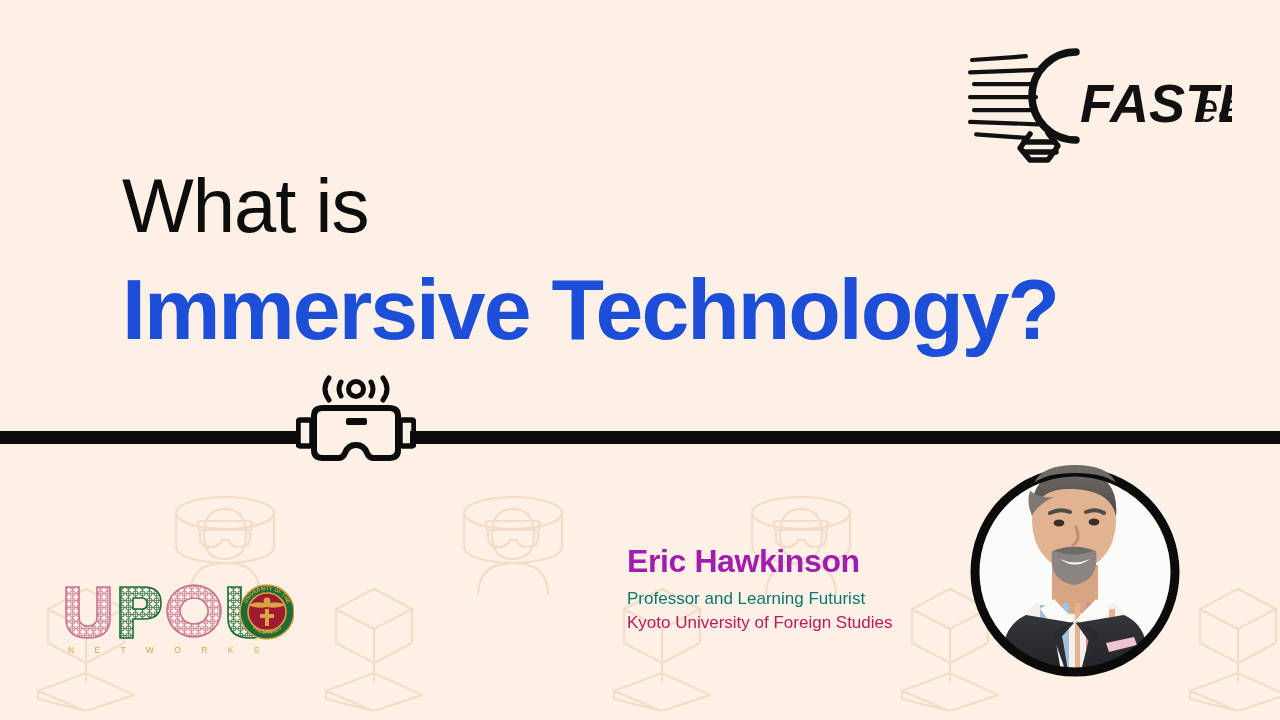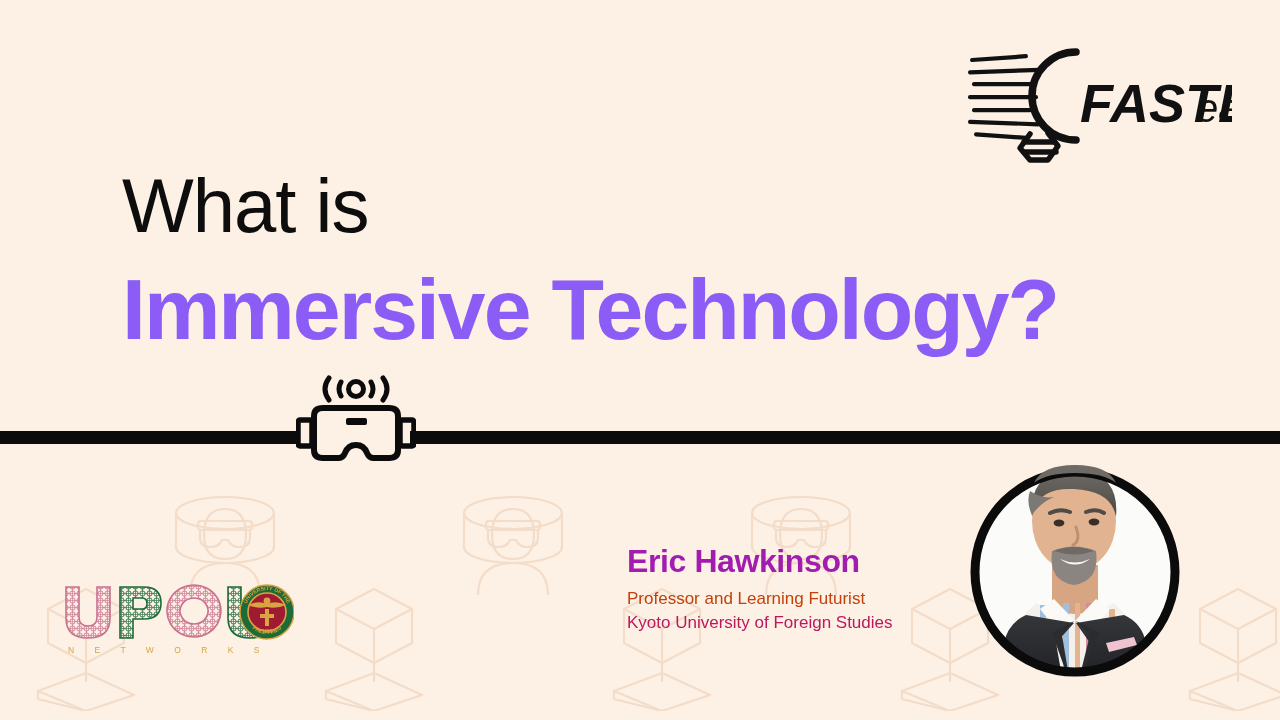--- a/index.html
+++ b/index.html
@@ -20,38 +20,38 @@
   #logo { position:absolute; left:968px; top:38px; width:264px; height:128px; }
   #logo svg { display:block; }
 
   
   #title-block { position:absolute; left:122px; top:155px; width:1000px;margin-top:13px; }
   .title-line1 {
     font-size:76px; font-weight:300; color:#0D0D0D;
     letter-spacing:-1px; line-height:1.0; white-space:nowrap;
   }
   .title-line2 {
-    font-size:86px; font-weight:bold; color:#8b5cf6;
+    font-size:86px; font-weight:bold; color:#1d4ed8;
     letter-spacing:-2.0px; line-height:1.0; margin-top:22px; white-space:nowrap;
   }
 
   
   #divider-left  { position:absolute; left:0px;   top:431px; width:299px;  height:13px; background:#0B0B0B; }
   #divider-right { position:absolute; left:410px; top:431px; width:870px;  height:13px; background:#0B0B0B; }
   #vr-icon { position:absolute; left:296px; top:374px; width:120px; height:97px; }
   #vr-icon svg { display:block; }
 
   
   #upou { position:absolute; left:62px; top:583px; width:232px; height:76px; }
   #upou svg { display:block; }
 
   
   #speaker { position:absolute; left:627px; top:543px; width:340px; }
   .speaker-name { font-size:32px; font-weight:bold; color:#a21caf; letter-spacing:-0.4px; line-height:1.15; white-space:nowrap; }
-  .speaker-role { font-size:17px; font-weight:400; color:#c2410c; line-height:1.42; margin-top:7px; white-space:nowrap; }
+  .speaker-role { font-size:17px; font-weight:400; color:#0f766e; line-height:1.42; margin-top:7px; white-space:nowrap; }
   .speaker-org  { font-size:17px; font-weight:400; color:#be185d; line-height:1.42; white-space:nowrap; }
 
   
   #portrait { position:absolute; left:968px; top:447px; width:214px; height:232px; }
   #portrait svg { display:block; }
 </style>
 </head>
 <body>
 
 <div id="slide">

